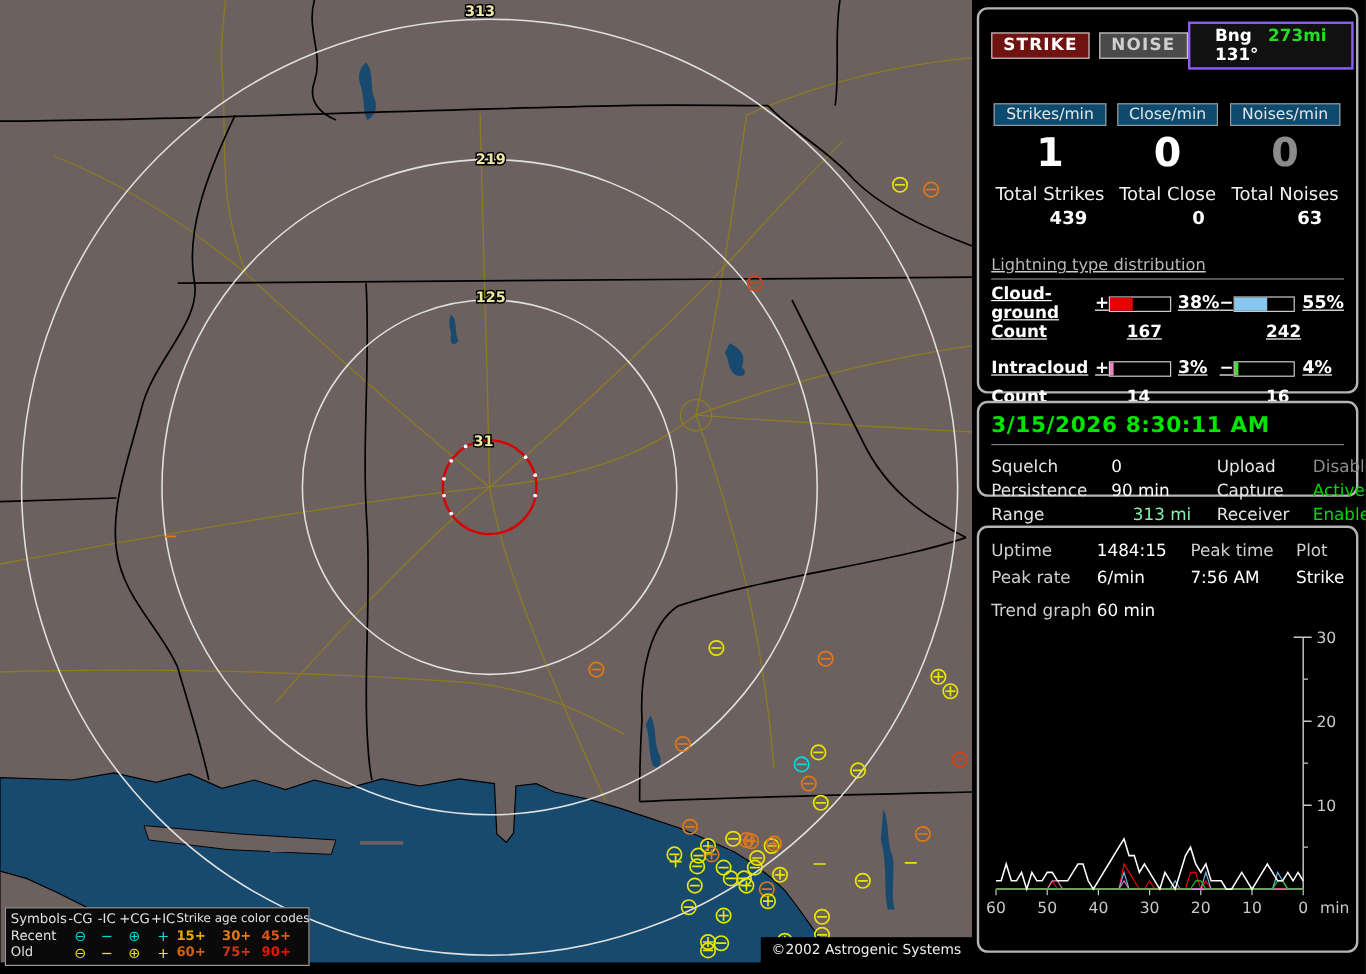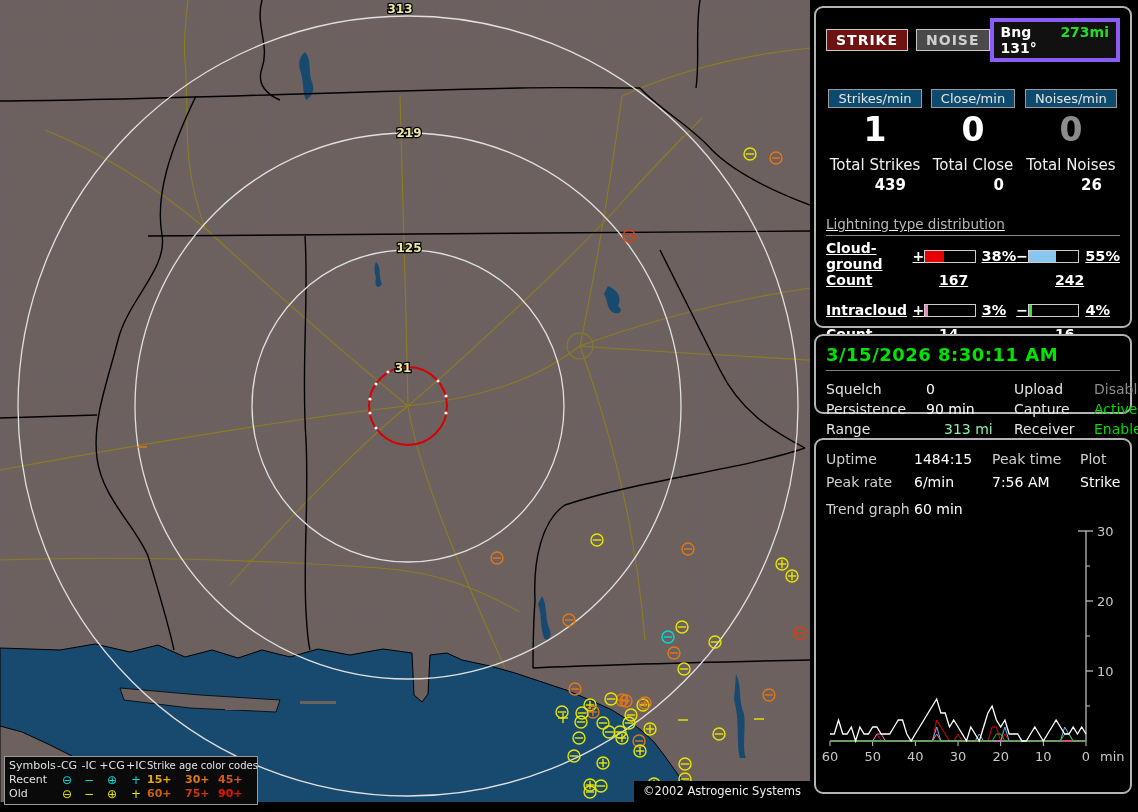--- a/index.html
+++ b/index.html
@@ -14,21 +14,21 @@
          box-sizing:border-box;padding:8px 10px;}
   #panel-top{left:814px;top:6px;width:318px;height:322px;}
   #panel-mid{left:814px;top:334px;width:318px;height:80px;}
   #panel-bot{left:814px;top:438px;width:318px;height:356px;}
 
   .hdr-row{display:flex;align-items:center;margin-top:2px;}
   .btn{font-size:14px;font-weight:bold;padding:2px 9px;border:1px solid #c8c8c8;
        letter-spacing:1px;cursor:default;}
   .btn-strike{background:#6e1212;color:#fff;margin-right:8px;}
   .btn-noise{background:#4a4a4a;color:#cfcfcf;}
-  .bng-box{margin-left:auto;background:#111;border:4px solid #8b5cf6;padding:2px 7px;
+  .bng-box{margin-left:auto;background:#111;border:2px solid #8b5cf6;padding:2px 21px;
            font-size:14px;font-weight:bold;display:flex;gap:8px;}
   .bng-dist{color:#22dd22;}
 
   .rates{display:flex;margin-top:26px;}
   .rate-col{width:33.33%;text-align:center;}
   .pill{display:inline-block;background:#0c4a6e;border:1px solid #9a9a9a;color:#e6e6e6;
         font-size:13px;padding:1px 9px;}
   .big-num{font-size:33px;font-weight:bold;margin-top:4px;line-height:36px;}
   .tot-label{font-size:15px;margin-top:8px;color:#f0f0f0;}
   .tot-val{font-size:15px;font-weight:bold;text-align:right;padding-right:18px;margin-top:2px;}
@@ -449,21 +449,21 @@
     <div class="rate-col">
       <span class="pill">Close/min</span>
       <div class="big-num" style="color: rgb(255, 255, 255);">0</div>
       <div class="tot-label">Total Close</div>
       <div class="tot-val">0</div>
     </div>
     <div class="rate-col">
       <span class="pill">Noises/min</span>
       <div class="big-num" style="color: rgb(140, 140, 140);">0</div>
       <div class="tot-label">Total Noises</div>
-      <div class="tot-val">26</div>
+      <div class="tot-val">63</div>
     </div>
   </div>
 
   <div class="dist">
     <div class="dist-title">Lightning type distribution</div>
 
     <div class="dist-row">
       <div class="dist-name">Cloud-ground</div>
       <div class="sign">+</div>
       <div class="bar">

